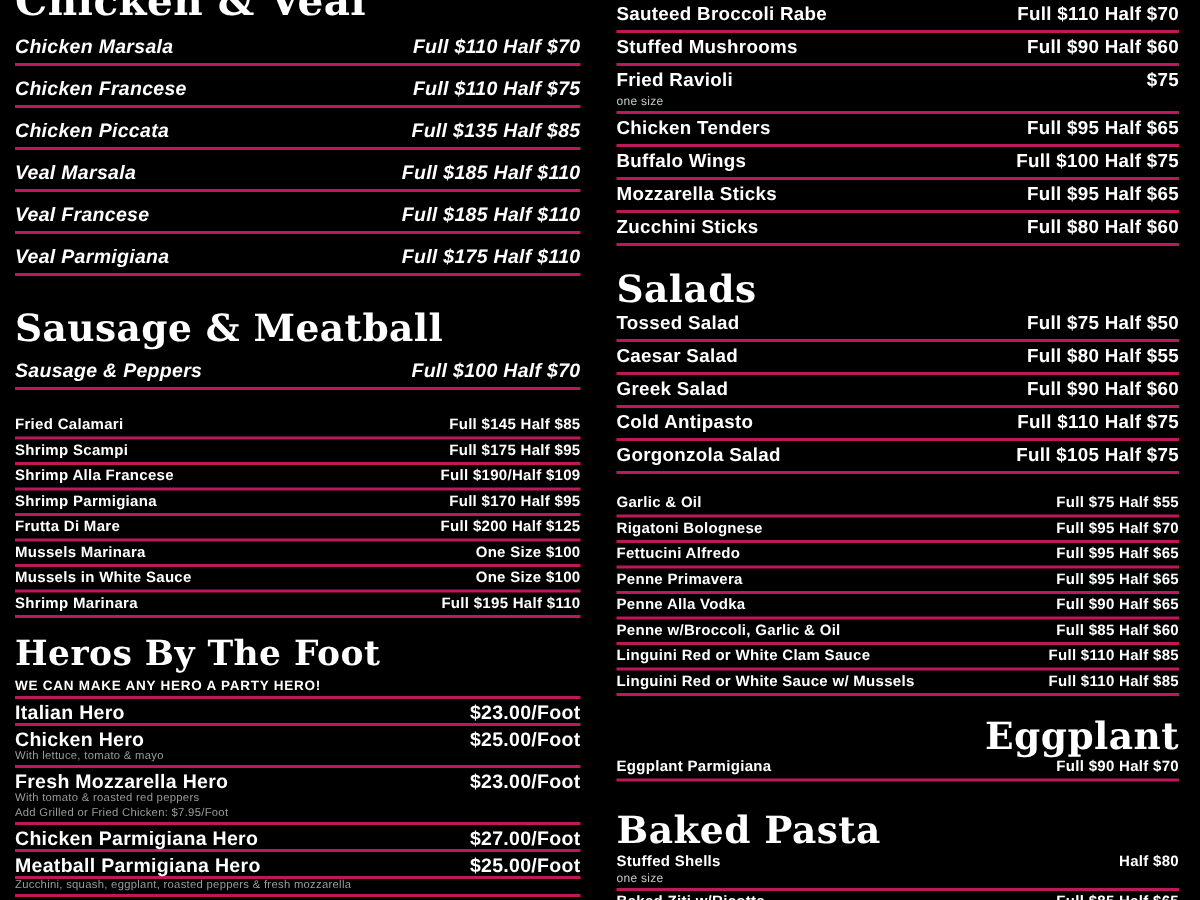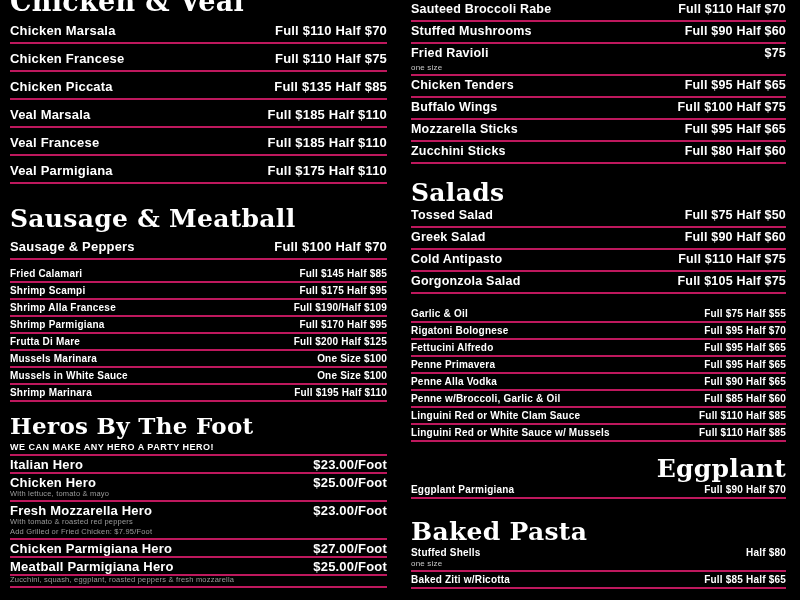--- a/index.html
+++ b/index.html
@@ -9,32 +9,32 @@
   .col-left{left:10px;width:377px;}
   .col-right{left:411px;width:375px;}
   .sec-title{font-family:"DejaVu Serif","Liberation Serif",serif;font-weight:700;font-size:25px;line-height:26px;letter-spacing:.3px;color:#fff;}
   .sec-title.cut{font-size:27px;line-height:28px;margin-top:-12px;}
   .sec-title.heros-title{font-size:23px;line-height:24px;}
   .item{border-bottom:2px solid #be185d;}
   .line{display:flex;justify-content:space-between;align-items:baseline;gap:8px;}
   .nm,.pr{font-weight:700;letter-spacing:.2px;}
   .pr{white-space:nowrap;text-align:right;}
   .v-lg .line{padding:8px 0 4px;}
-  .v-lg .nm,.v-lg .pr{font-size:13px;line-height:14px;}
+  .v-lg .nm,.v-lg .pr{font-size:13px;line-height:14px;font-style:italic;}
   .v-md .line{padding:3px 0 4px;}
   .v-md .nm,.v-md .pr{font-size:12.5px;line-height:13px;}
   .v-sm .line{padding:3px 0 2px;}
   .v-sm .nm,.v-sm .pr{font-size:10px;line-height:10px;}
   .v-hero .line{padding:3px 0 2px;}
   .v-hero .nm,.v-hero .pr{font-size:13px;line-height:11px;}
   .sub{font-size:7.5px;line-height:8px;color:#9b9b9b;padding-bottom:2px;letter-spacing:.2px;}
   .sub.onesize{font-size:8px;line-height:8px;color:#c9c9c9;}
   .hero-note{font-size:9px;line-height:10px;font-weight:700;letter-spacing:.5px;padding:4px 0 2px;}
   .mt-sausage{margin-top:22px;}
-  .mt-seafood{margin-top:6px;}
+  .mt-seafood{margin-top:16px;}
   .mt-heros{margin-top:12px;}
   .mt-salads{margin-top:16px;}
   .mt-pasta{margin-top:12px;}
   .mt-eggplant{margin-top:14px;text-align:right;}
   .mt-baked{margin-top:20px;}
 </style>
 </head>
 <body>
 
 <main class="page">
@@ -235,20 +235,26 @@
     <h2 class="sec-title mt-salads">Salads</h2>
     <div>
       <div class="item v-md">
           <div class="line">
             <span class="nm">Tossed Salad</span>
             <span class="pr">Full $75 Half $50</span>
           </div>
         </div>
       <div class="item v-md">
           <div class="line">
+            <span class="nm">Caesar Salad</span>
+            <span class="pr">Full $80 Half $55</span>
+          </div>
+        </div>
+      <div class="item v-md">
+          <div class="line">
             <span class="nm">Greek Salad</span>
             <span class="pr">Full $90 Half $60</span>
           </div>
         </div>
       <div class="item v-md">
           <div class="line">
             <span class="nm">Cold Antipasto</span>
             <span class="pr">Full $110 Half $75</span>
           </div>
         </div>

